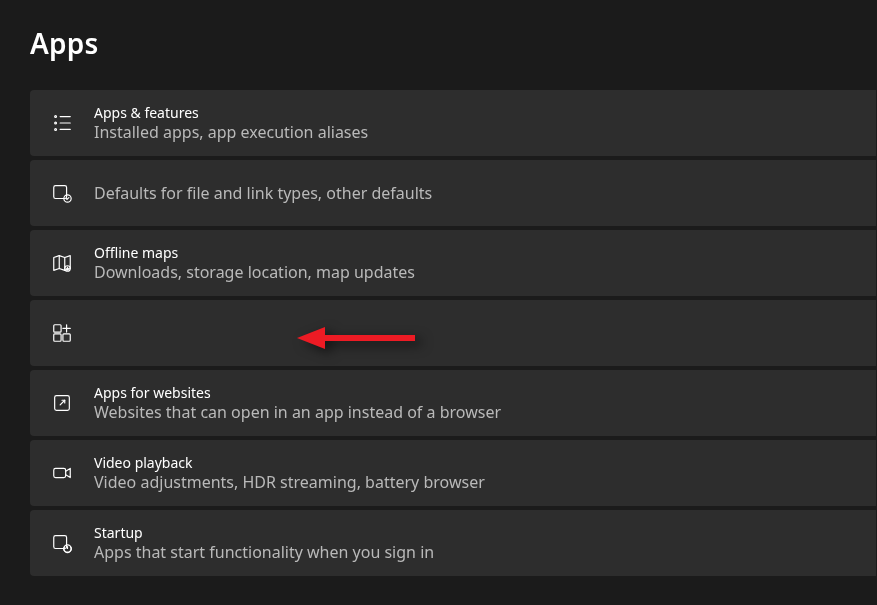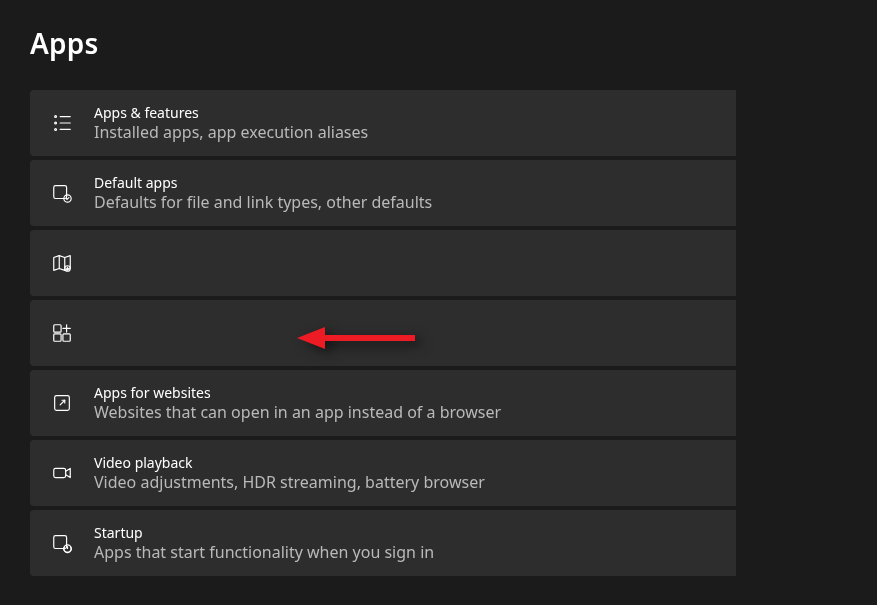--- a/index.html
+++ b/index.html
@@ -7,21 +7,21 @@
       width:877px; height:605px; background:#1b1b1b;
       font-family:"Segoe UI Variable","Segoe UI",system-ui,sans-serif;
       color:#fff; overflow:hidden; position:relative;
     }
     .page { padding:24px 12px 0 30px; }
     h1.title { font-size:28px; font-weight:600; letter-spacing:0.2px; margin-bottom:28px; }
     .cards { display:flex; flex-direction:column; gap:4px; }
     .card {
       display:flex; align-items:center; gap:20px;
       background:#2d2d2d; border-radius:4px 0 0 4px;
-      padding:13px 20px; width:706px; min-height:66px; cursor:pointer;
+      padding:13px 20px; width:846px; min-height:66px; cursor:pointer;
     }
     .icon { width:24px; height:24px; display:flex; align-items:center; justify-content:center; flex-shrink:0; }
     .icon svg { width:22px; height:22px; stroke:#ffffff; stroke-width:1.3; fill:none; stroke-linecap:round; stroke-linejoin:round; }
     .text { display:flex; flex-direction:column; gap:1px; line-height:1.25; }
     .t1 { font-size:14px; font-weight:400; color:#ffffff; }
     .t2 { font-size:16px; font-weight:400; color:#b9b9b9; }
     
     .arrow { position:absolute; left:297px; top:323px; pointer-events:none;
       filter: drop-shadow(6px 4px 6px rgba(0,0,0,0.6)); }
     .arrow svg { display:block; }
@@ -53,36 +53,39 @@
 
     <div class="card">
       <span class="icon">
         <svg viewBox="0 0 24 24">
             <rect x="3" y="4" width="14" height="14" rx="2"></rect>
             <circle cx="18" cy="18" r="4"></circle>
             <path d="M16.5 18 l1 1 l2 -2"></path>
           </svg>
       </span>
       <div class="text">
-        <span class="t1">Default apps</span>
         <span class="t2">Defaults for file and link types, other defaults</span>
       </div>
     </div>
 
     <div class="card">
       <span class="icon">
         <svg viewBox="0 0 24 24">
             <path d="M3 6 L9 4 L15 6 L21 4 V18 L15 20 L9 18 L3 20 Z"></path>
             <line x1="9" y1="4" x2="9" y2="18"></line>
             <line x1="15" y1="6" x2="15" y2="20"></line>
             <circle cx="18" cy="18" r="3"></circle>
             <line x1="18" y1="16.5" x2="18" y2="19.5"></line>
             <polyline points="16.7,18.2 18,19.5 19.3,18.2"></polyline>
           </svg>
       </span>
+      <div class="text">
+        <span class="t1">Offline maps</span>
+        <span class="t2">Downloads, storage location, map updates</span>
+      </div>
     </div>
 
     <div class="card">
       <span class="icon">
         <svg viewBox="0 0 24 24">
             <rect x="3" y="3" width="8" height="8" rx="1"></rect>
             <rect x="3" y="13" width="8" height="8" rx="1"></rect>
             <rect x="13" y="13" width="8" height="8" rx="1"></rect>
             <line x1="17" y1="3" x2="17" y2="11"></line>
             <line x1="13" y1="7" x2="21" y2="7"></line>

